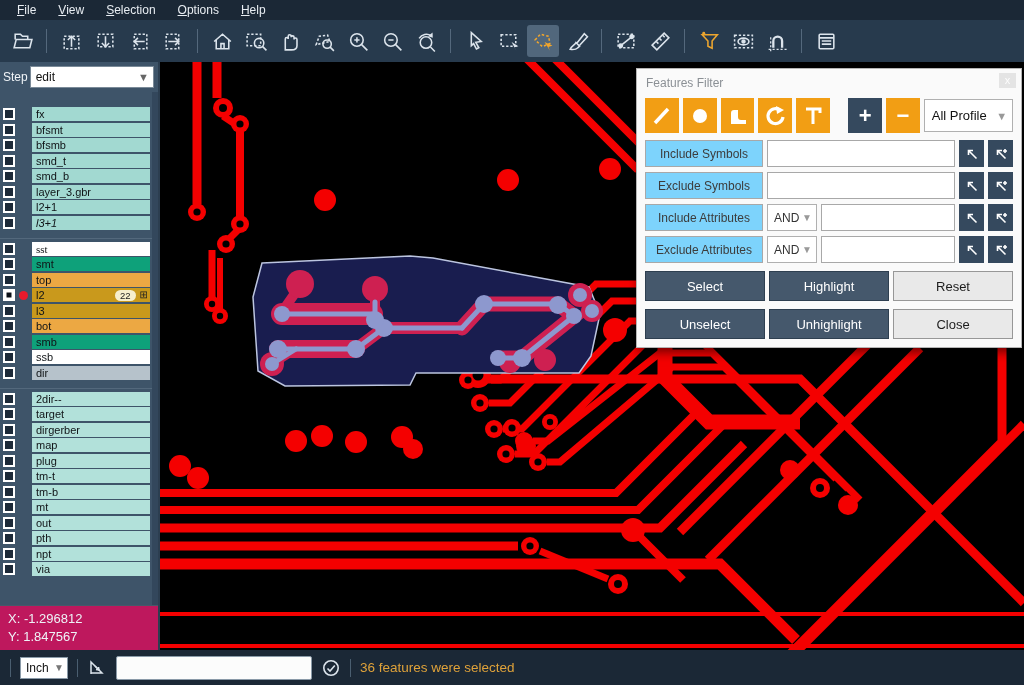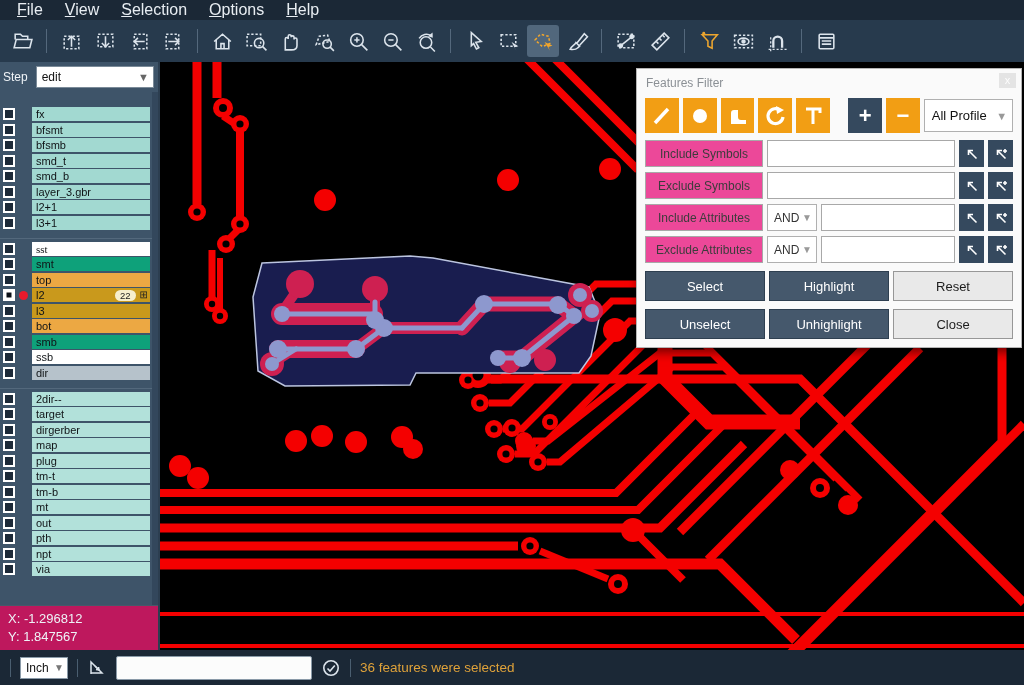--- a/index.html
+++ b/index.html
@@ -3,40 +3,40 @@
 <meta charset="utf-8">
 <style>
   * { margin:0; padding:0; box-sizing:border-box; }
   html,body { width:1024px; height:685px; overflow:hidden; background:#000;
     font-family:"Liberation Sans", sans-serif; }
   .app { width:1024px; height:685px; display:flex; flex-direction:column; }
 
   
   .menubar { height:20px; background:#1b2836; display:flex; align-items:center;
     gap:4px; padding-left:8px; flex:0 0 auto; }
-  .menu-item { color:#e8edf2; font-size:16px; padding:0 9px; cursor:default; }
+  .menu-item { color:#e8edf2; font-size:12px; padding:0 9px; cursor:default; }
   .menu-item u { text-decoration:underline; }
 
   
   .toolbar { height:42px; background:#273a4d; display:flex; align-items:center;
     padding:0 6px; gap:2px; flex:0 0 auto; }
   .tool { width:32px; height:32px; display:flex; align-items:center; justify-content:center;
     color:#dce4ec; border-radius:3px; }
   .tool svg { display:block; }
   .tool.active { background:#51677c; color:#f2a62c; }
   .tool.accent { color:#eca52f; }
   .tsep { width:1px; height:24px; background:#54687c; margin:0 6px; flex:0 0 auto; }
 
   
   .main { flex:1 1 auto; display:flex; min-height:0; position:relative; }
 
   
   .sidebar { width:160px; flex:0 0 auto; background:#3e5469; display:flex;
     flex-direction:column; border-right:2px solid #2c3e50; }
-  .step-row { display:flex; align-items:center; padding:4px 4px 4px 3px; gap:8px; }
+  .step-row { display:flex; align-items:center; padding:4px 4px 4px 3px; gap:2px; }
   .step-label { color:#f0f4f8; font-size:12px; }
   .step-select { flex:1; height:22px; background:#fff; border:1px solid #7a8a98;
     display:flex; align-items:center; font-size:12px; color:#111; padding-left:5px; }
   .step-select .chev { margin-left:auto; color:#666; padding-right:4px; font-size:11px; }
   .layer-list { flex:1 1 auto; overflow:hidden; padding-top:3px; position:relative; }
   .layer-list::after { content:""; position:absolute; top:0; right:0; bottom:0; width:6px;
     background:#33475c; }
   .layer-group { margin-bottom:8px; border-top:1px solid #53687c; padding-top:3px; }
   .layer-group:first-child { border-top:none; padding-top:12px; }
   .layer-row { display:flex; align-items:center; height:14px; margin:0 8px 1.5px 3px; }
@@ -67,21 +67,21 @@
   .tbtn { width:35px; height:35px; background:#f29e14; display:flex; align-items:center;
     justify-content:center; margin-right:4px; }
   .tbtn.navy { background:#35495e; }
   .tbtn .glyph { color:#fff; font-size:22px; font-weight:bold; line-height:1; }
   .gap-l { margin-left:14px !important; }
   .profile-select { margin-left:auto; width:92px; height:33px; background:#fff;
     border:1px solid #b0b0b0; display:flex; align-items:center; padding-left:7px;
     font-size:13px; color:#111; }
   .profile-select .chev { margin-left:auto; color:#999; padding-right:5px; font-size:11px; }
   .frow { display:flex; margin:0 8px 5px; height:27px; gap:4px; }
-  .flabel { width:118px; flex:0 0 auto; background:#ec4899; border:1px solid #a8a8a8;
+  .flabel { width:118px; flex:0 0 auto; background:#7dd3fc; border:1px solid #a8a8a8;
     color:#3c3c3c; display:flex; align-items:center; justify-content:center; font-size:12px; }
   .fand { width:50px; flex:0 0 auto; background:#fff; border:1px solid #b0b0b0;
     display:flex; align-items:center; padding-left:6px; color:#333; }
   .fand .chev { margin-left:auto; color:#999; padding-right:4px; font-size:10px; }
   .finput { flex:1; border:1px solid #a8a8a8; background:#fff; font-size:12px; padding:0 4px;
     font-family:"Liberation Sans", sans-serif; min-width:0; }
   .fpick { width:25px; flex:0 0 auto; background:#35495e; color:#fff; display:flex;
     align-items:center; justify-content:center; }
   .factions { display:grid; grid-template-columns:1fr 1fr 1fr; gap:4px; margin:8px 8px 2px; }
   .abtn { height:30px; font-size:13px; display:flex; align-items:center; justify-content:center; }
@@ -313,21 +313,21 @@
             <div class="layer-row">
               <span class="cb"></span>
               <span class="dotcell"></span>
               <div class="lname" style="background: rgb(162, 217, 209);">
                 <span>l2+1</span>
               </div>
             </div>
             <div class="layer-row">
               <span class="cb"></span>
               <span class="dotcell"></span>
-              <div class="lname" style="background: rgb(162, 217, 209);">
+              <div class="lname" style="background: rgb(162, 217, 209); font-style: italic;">
                 <span>l3+1</span>
               </div>
             </div>
           </div>
           <div class="layer-group">
             <div class="layer-row">
               <span class="cb"></span>
               <span class="dotcell"></span>
               <div class="lname" style="background: rgb(255, 255, 255); font-family: Liberation Serif, serif;">
                 <span>sst</span>

